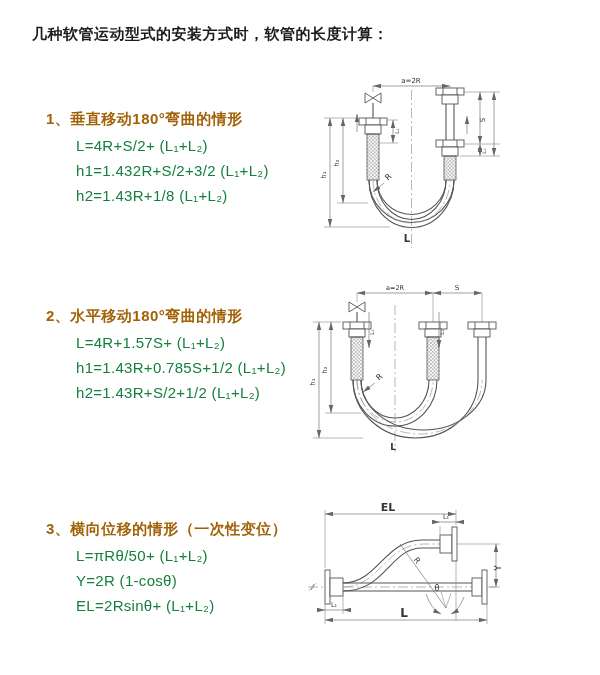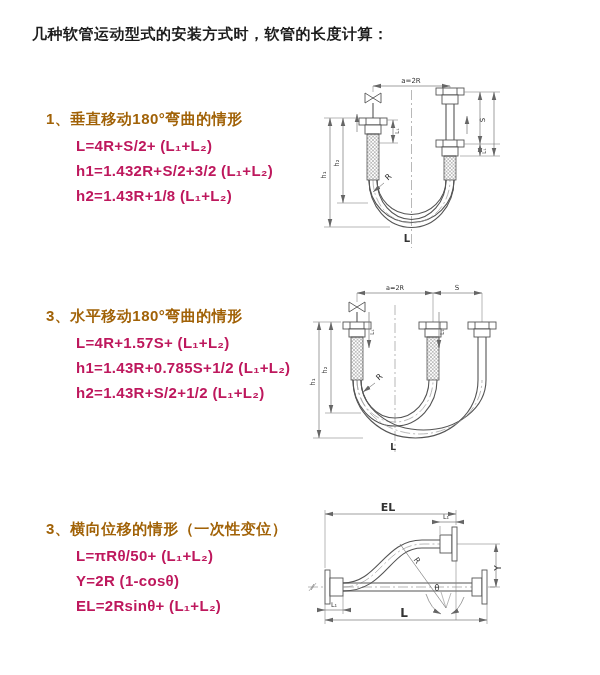--- a/index.html
+++ b/index.html
@@ -3,21 +3,21 @@
 <meta charset="utf-8">
 <style>
   html,body{margin:0;padding:0;}
   body{width:600px;height:675px;background:#ffffff;position:relative;overflow:hidden;
        font-family:"Liberation Sans","DejaVu Sans",sans-serif;color:#1a1a1a;}
   .page{position:absolute;left:0;top:0;width:600px;height:634px;background:#fff;}
   .doc-title{position:absolute;left:32px;top:25px;font-size:15px;font-weight:bold;
              letter-spacing:0.5px;color:#1c1c1c;white-space:nowrap;}
   .section{position:absolute;white-space:nowrap;}
   .section h3{margin:0 0 9px 0;font-size:15px;font-weight:bold;color:#a16207;letter-spacing:0.5px;}
-  .section p{margin:0 0 9px 30px;font-size:15px;font-weight:700;color:#be185d;
+  .section p{margin:0 0 9px 30px;font-size:15px;font-weight:400;color:#15803d;
              letter-spacing:0.3px;line-height:16px;}
   #sec1{left:46px;top:110px;}
   #sec2{left:46px;top:307px;}
   #sec3{left:46px;top:520px;}
   .diag{position:absolute;}
   #diag1{left:310px;top:70px;}
   #diag2{left:305px;top:280px;}
   #diag3{left:300px;top:498px;}
   svg{display:block;}
   svg text{font-family:"DejaVu Sans","Liberation Sans",sans-serif;fill:#333;}
@@ -35,21 +35,21 @@
   <div class="doc-title">几种软管运动型式的安装方式时，软管的长度计算：</div>
 
   <div class="section" id="sec1">
     <h3>1、垂直移动180°弯曲的情形</h3>
     <p>L=4R+S/2+ (L₁+L₂)</p>
     <p>h1=1.432R+S/2+3/2 (L₁+L₂)</p>
     <p>h2=1.43R+1/8 (L₁+L₂)</p>
   </div>
 
   <div class="section" id="sec2">
-    <h3>3、水平移动180°弯曲的情形</h3>
+    <h3>2、水平移动180°弯曲的情形</h3>
     <p>L=4R+1.57S+ (L₁+L₂)</p>
     <p>h1=1.43R+0.785S+1/2 (L₁+L₂)</p>
     <p>h2=1.43R+S/2+1/2 (L₁+L₂)</p>
   </div>
 
   <div class="section" id="sec3">
     <h3>3、横向位移的情形（一次性变位）</h3>
     <p>L=πRθ/50+ (L₁+L₂)</p>
     <p>Y=2R (1-cosθ)</p>
     <p>EL=2Rsinθ+ (L₁+L₂)</p>

